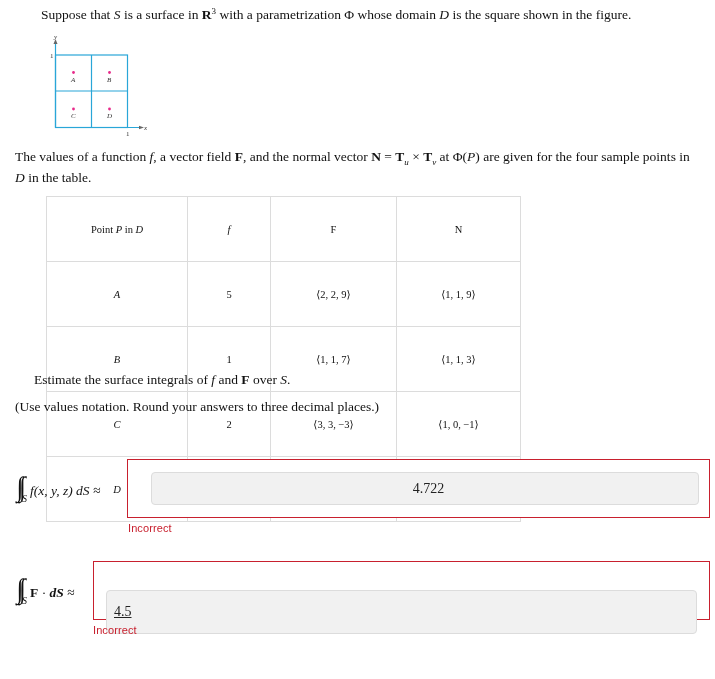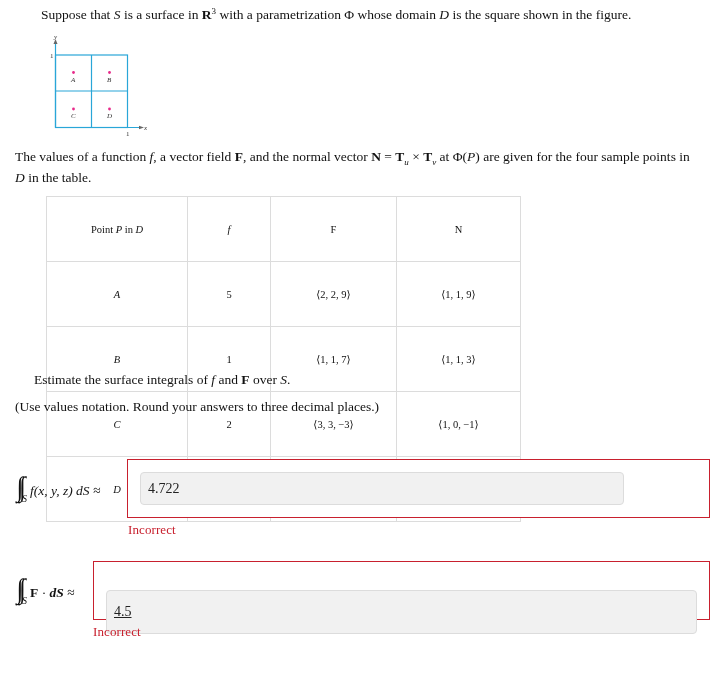--- a/index.html
+++ b/index.html
@@ -34,21 +34,21 @@
   .answer-box {
     position: absolute; border: 1px solid #c8202e; box-sizing: border-box; background: #fff;
   }
   .answer-input {
     position: absolute; box-sizing: border-box;
     background: #f1f1f1; border: 1px solid #dcdcdc; border-radius: 4px;
     font-family: "Liberation Serif", serif; font-size: 14px; color: #222;
     padding: 0 0 0 7px; line-height: 30px; outline: none;
   }
   .feedback {
-    position: absolute; font-family: Liberation Serif, serif; font-size: 13px;
+    position: absolute; font-family: Liberation Sans, sans-serif; font-size: 11px;
     color: #c8202e; letter-spacing: 0.1px;
   }
   .integral-label { position: absolute; font-size: 13.5px; white-space: nowrap; }
   .intsign { font-size: 24px; font-style: italic; letter-spacing: -9px; display: inline-block; transform: scaleY(1.15); }
   .subS { font-size: 10px; font-style: italic; position: relative; top: 7px; margin-left: 3px; margin-right: 3px; }
 </style>
 </head>
 <body>
 
 <div class="abs p" style="left:12px; top:5px;margin-left:29px;">
@@ -125,21 +125,21 @@
 
 <div class="abs p" style="left:15px; top:370px;margin-left:19px;">
   <span>Estimate the surface integrals of </span><span class="it">f</span><span> and </span><span class="bd">F</span><span> over </span><span class="it">S</span><span>.</span>
 </div>
 <div class="abs p" style="left:15px; top:397px;">(Use values notation. Round your answers to three decimal places.)</div>
 
 <div class="integral-label" style="left:19px; top:474px;">
   <span class="intsign">∫∫</span><span class="subS">S</span><span class="it">f(x, y, z) dS ≈</span>
 </div>
 <div class="answer-box" style="left:127px; top:459px; width:583px; height:59px;"></div>
-<input class="answer-input" type="text" style="left: 140px; top: 472px; width: 484px; height: 33px;" value="4.722">
+<input class="answer-input" type="text" style="left: 151px; top: 472px; width: 548px; height: 33px; text-align: center;" value="4.722">
 <div class="feedback" style="left:128px; top:522px;">Incorrect</div>
 
 <div class="integral-label" style="left:19px; top:576px;">
   <span class="intsign">∫∫</span><span class="subS">S</span><span class="bd">F</span><span> · </span><span class="it bd">dS</span><span> ≈</span>
 </div>
 <div class="answer-box" style="left:93px; top:561px; width:617px; height:59px;"></div>
 <input class="answer-input" type="text" style="left: 106px; top: 590px; width: 591px; height: 44px; text-decoration: underline;" value="4.5">
 <div class="feedback" style="left:93px; top:624px;">Incorrect</div>
 
 </body></html>

